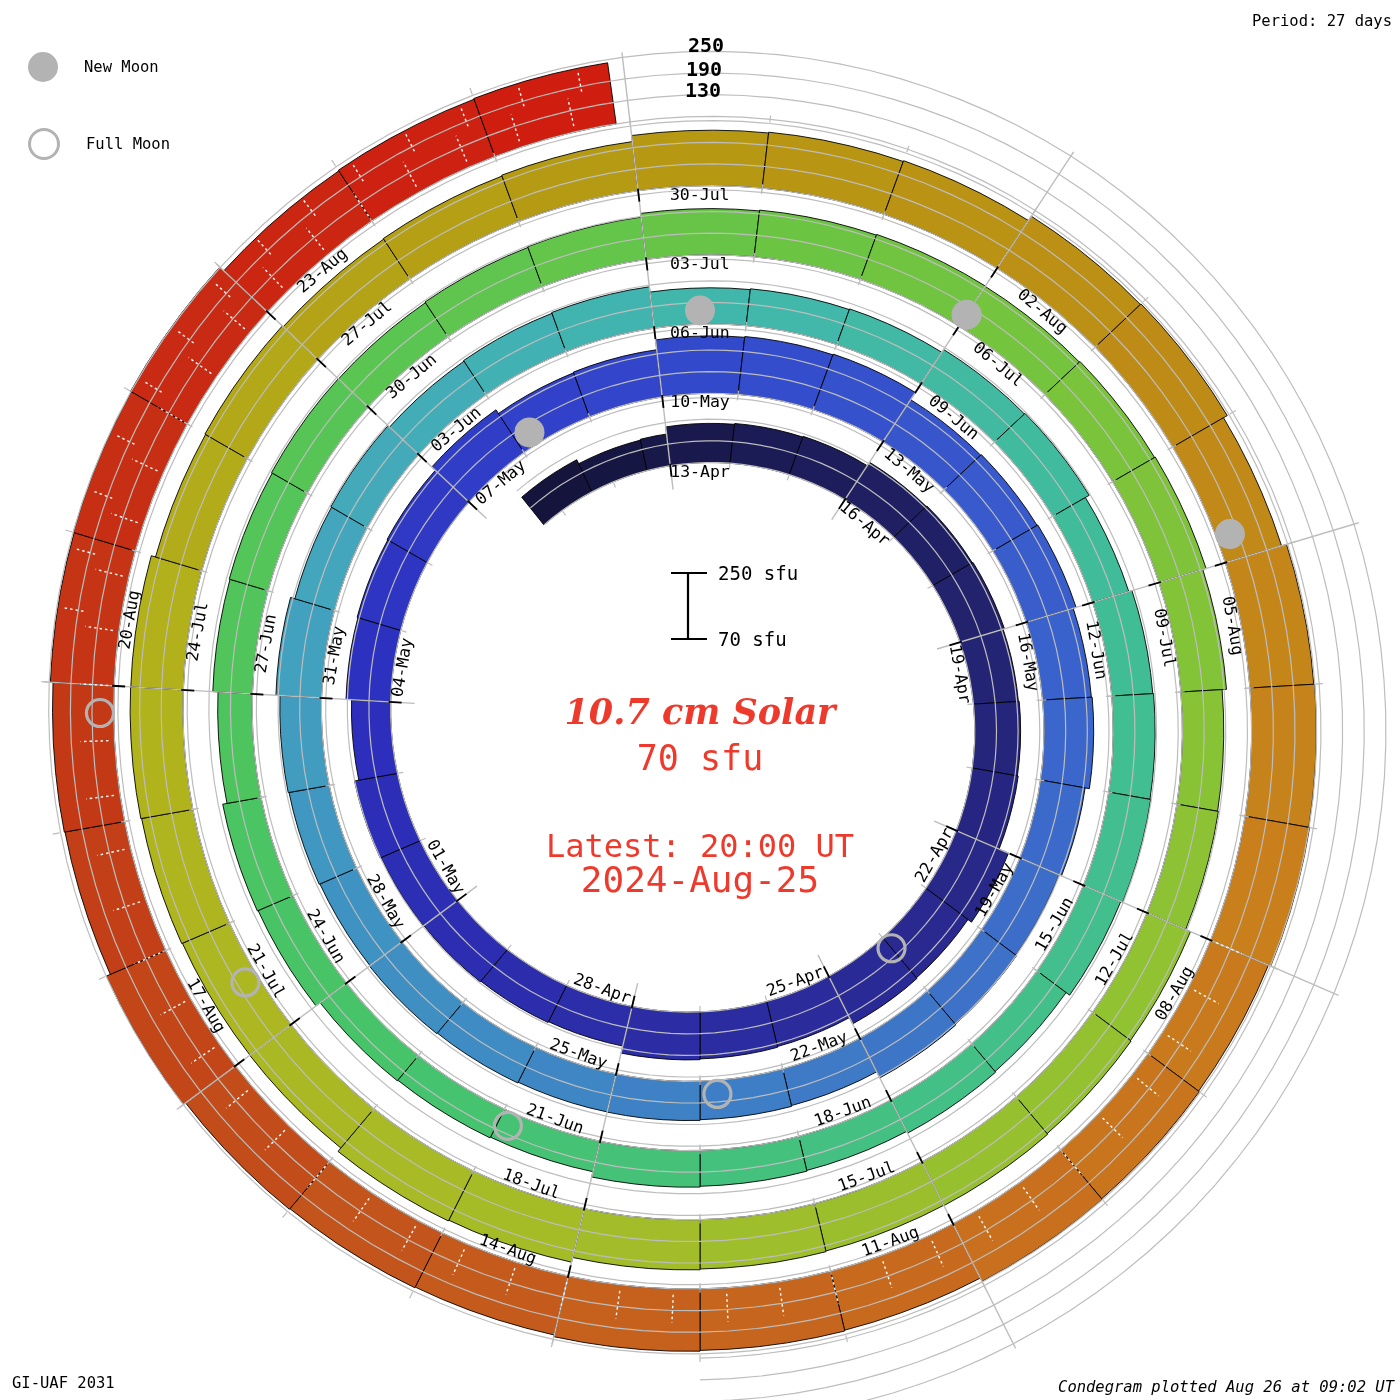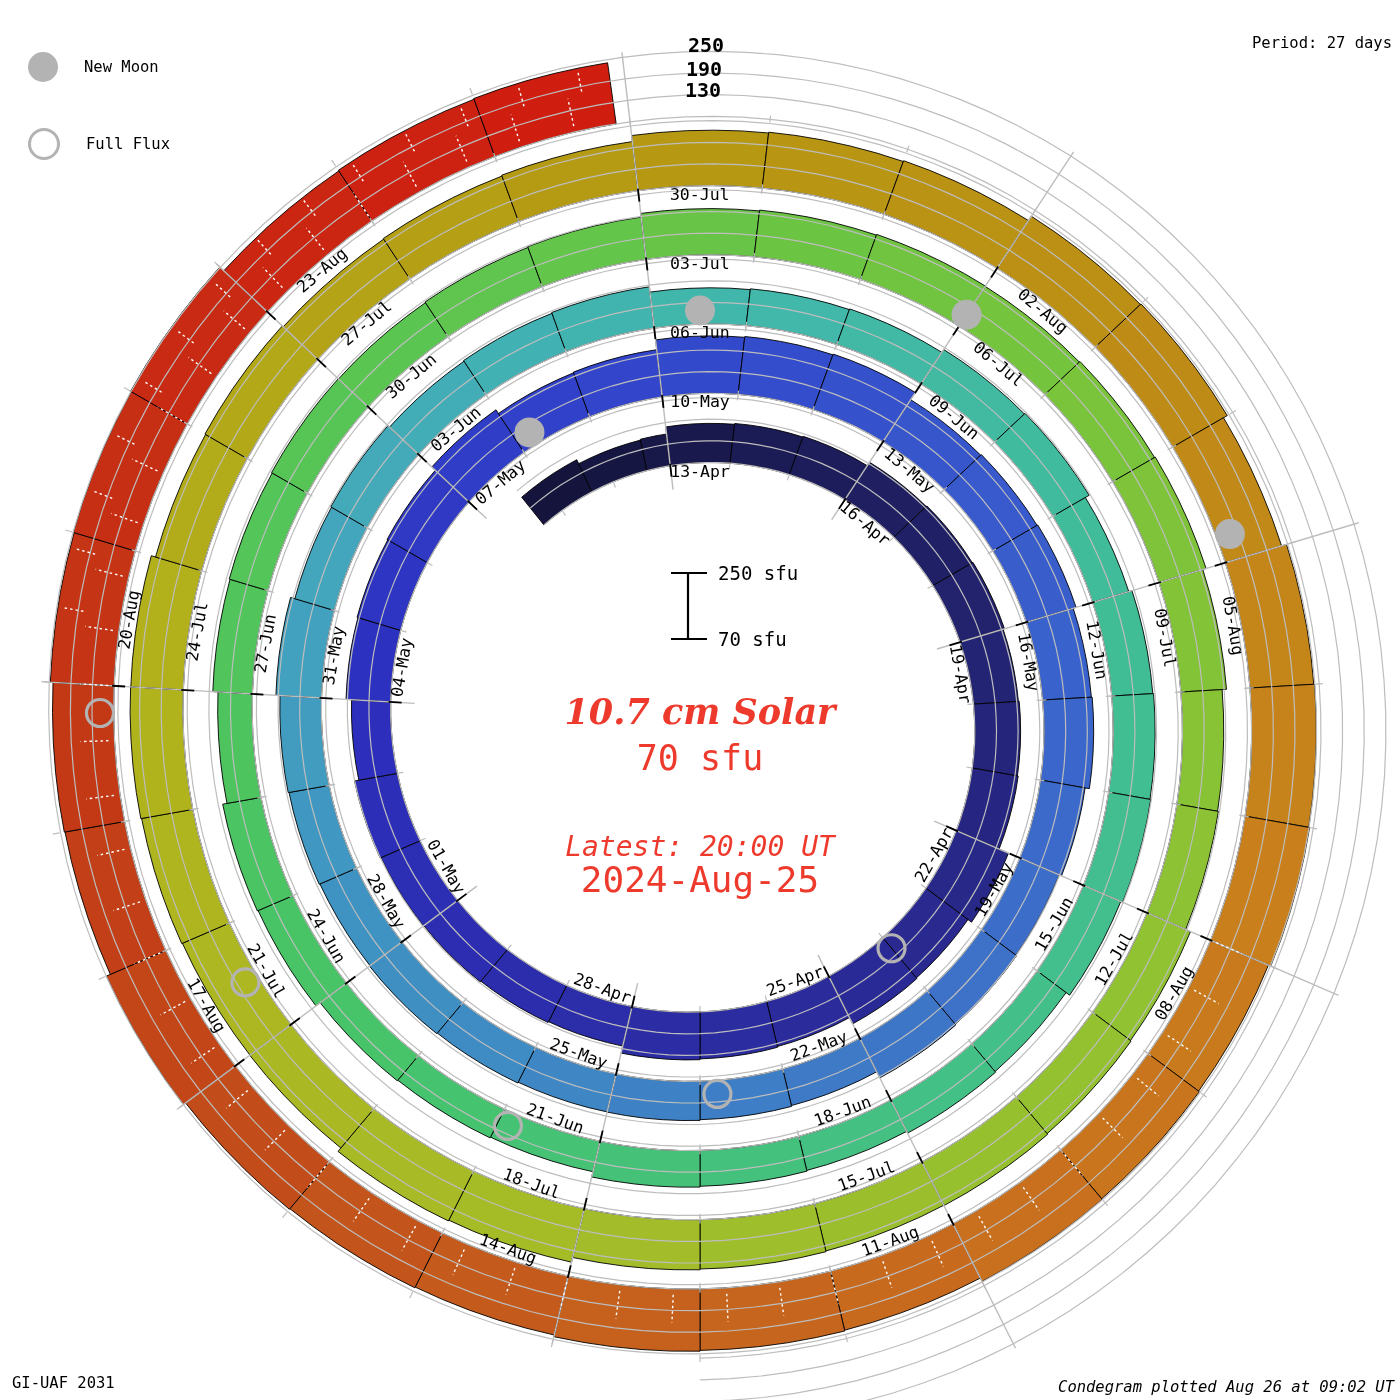--- a/index.html
+++ b/index.html
@@ -5,29 +5,29 @@
   html,body{margin:0;padding:0;background:#fff;}
   body{width:1400px;height:1400px;position:relative;overflow:hidden;
        font-family:"DejaVu Sans Mono",monospace;color:#000;}
   #chart{position:absolute;left:0;top:0;width:1400px;height:1400px;}
   .corner{position:absolute;font-size:15.5px;letter-spacing:0px;white-space:nowrap;}
   #legend{left:28px;top:6px;}
   .legend-row{display:flex;align-items:center;height:32px;margin-bottom:30px;margin-top:45px;}
   .legend-circle{width:30px;height:30px;border-radius:50%;margin-right:26px;flex:0 0 auto;}
   .legend-circle.new{background:#b3b3b3;}
   .legend-circle.full{background:#fff;border:3px solid #b3b3b3;width:26px;height:26px;}
-  #period-label{right:8px;top:34px;text-align:right;}
+  #period-label{right:8px;top:12px;text-align:right;}
   #credit-label{left:12px;bottom:8px;}
   #plotted-label{right:6px;bottom:4px;font-style:italic;}
   .center-block{position:absolute;left:400px;top:694px;width:600px;text-align:center;
                 color:#ee3a2c;pointer-events:none;}
   .cb-title{font-family:"DejaVu Serif",serif;font-style:italic;font-weight:bold;
             font-size:35px;line-height:36px;}
   .cb-value{font-size:35px;line-height:44px;margin-top:6px;}
-  .cb-latest{font-size:28px;line-height:33px;margin-top:50px;font-style:italic;}
+  .cb-latest{font-size:32px;line-height:33px;margin-top:50px;}
   .cb-date{font-size:36px;line-height:33px;}
   svg text{font-family:"DejaVu Sans Mono",monospace;}
 </style>
 </head>
 <body>
 
 <svg id="chart" viewBox="0 0 1400 1400">
   <g id="spiral-layer">
       <path d="M543.9 524.9L552.8 517.5L562.1 510.4L571.8 503.8L581.7 497.6L592.0 491.9L576.8 459.7L565.1 466.2L553.7 473.2L542.6 480.7L532.0 488.7L521.7 497.2Z" fill="#14143d" stroke="#000" stroke-width="0.9"></path>
       <path d="M592.0 491.9L602.5 486.6L613.3 481.8L624.3 477.6L635.6 473.8L647.0 470.6L640.5 440.1L627.7 443.7L615.1 447.8L602.7 452.6L590.5 457.9L578.7 463.7Z" fill="#161643" stroke="#000" stroke-width="0.9"></path>
@@ -631,21 +631,21 @@
   </g>
 </svg>
 
 <div id="legend" class="corner">
   <div class="legend-row">
     <span class="legend-circle new"></span>
     <span>New Moon</span>
   </div>
   <div class="legend-row">
     <span class="legend-circle full"></span>
-    <span>Full Flux</span>
+    <span>Full Moon</span>
   </div>
 </div>
 
 <div id="period-label" class="corner">Period: 27 days</div>
 <div id="credit-label" class="corner">GI-UAF 2031</div>
 <div id="plotted-label" class="corner">Condegram plotted Aug 26 at 09:02 UT</div>
 
 <div class="center-block">
   <div class="cb-title">10.7 cm Solar</div>
   <div class="cb-value">70 sfu</div>

